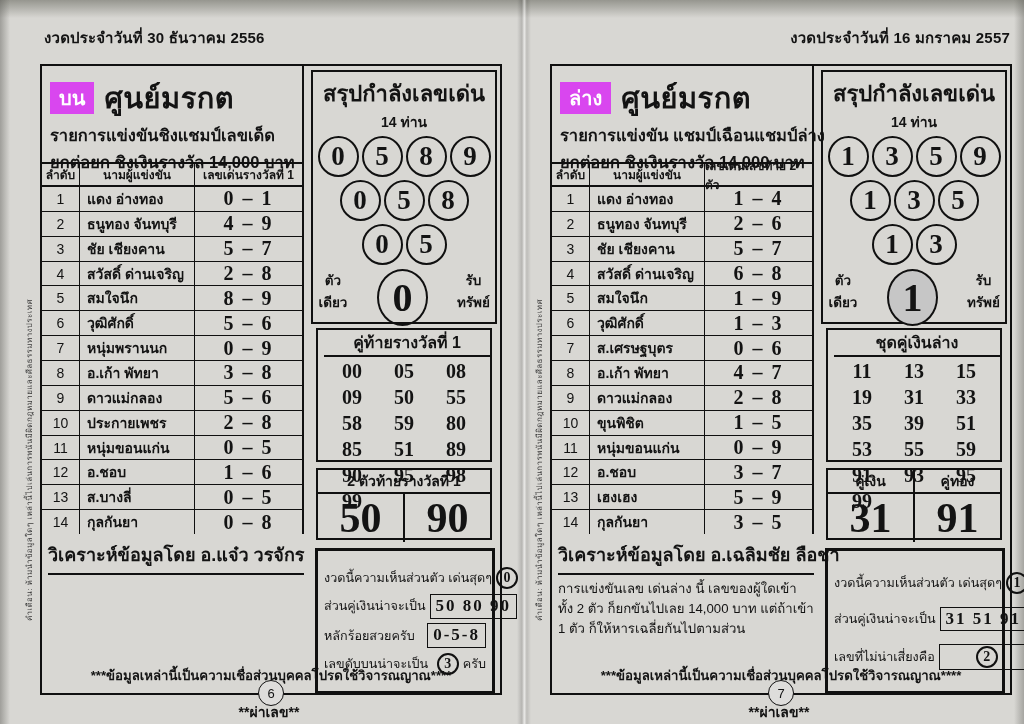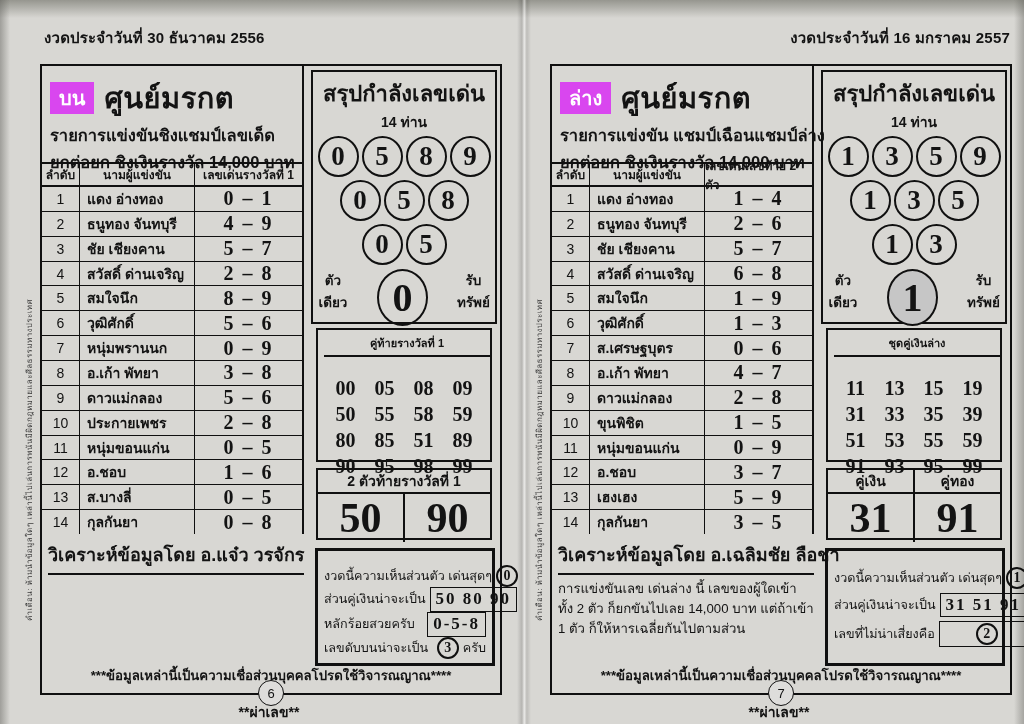--- a/index.html
+++ b/index.html
@@ -62,41 +62,41 @@
   .single-row{display:flex;align-items:flex-start;justify-content:center;gap:24px;margin-top:4px;}
   .single-label{font-weight:bold;font-size:13.5px;}
   .big-circle{width:57px;height:57px;border:2.5px solid #101010;border-radius:50%;
     display:flex;align-items:center;justify-content:center;box-sizing:border-box;
     font-family:"Liberation Serif","DejaVu Serif",serif;font-weight:bold;font-size:40px;}
   .big-circle.filled{background:#c6c6c6;}
 
   
   .pair-box{position:absolute;top:262px;right:8px;width:176px;height:134px;border:2px solid #101010;box-sizing:border-box;}
   .pair-title{height:25px;border-bottom:2px solid #101010;display:flex;align-items:center;justify-content:center;
-    font-weight:bold;font-size:11px;margin-left:6px;}
-  .pair-grid{display:grid;grid-template-columns:repeat(4,1fr);padding:18px 8px;}
+    font-weight:bold;font-size:16px;margin-left:6px;}
+  .pair-grid{display:grid;grid-template-columns:repeat(3,1fr);padding:1px 8px;}
   .pair-cell{text-align:center;font-family:"Liberation Serif","DejaVu Serif",serif;font-weight:bold;
     font-size:20px;line-height:26px;}
 
   
   .twodigit-box{position:absolute;top:402px;right:8px;width:176px;height:72px;border:2px solid #101010;
     display:flex;flex-direction:column;box-sizing:border-box;}
   .td-headers{display:flex;height:24px;border-bottom:2px solid #101010;font-weight:bold;font-size:14px;}
   .td-header-cell{flex:1;display:flex;align-items:center;justify-content:center;box-sizing:border-box;}
   .td-header-cell.divided{border-right:2px solid #101010;}
   .td-values{flex:1;display:flex;}
   .td-value{flex:1;display:flex;align-items:center;justify-content:center;box-sizing:border-box;
     font-family:"Liberation Serif","DejaVu Serif",serif;font-weight:bold;font-size:42px;}
   .td-value.divided{border-right:2px solid #101010;}
 
   
   .analyst{position:absolute;left:6px;top:472px;width:256px;}
   .analyst-heading{font-weight:bold;font-size:18px;border-bottom:2px solid #101010;padding:2px 0 4px 0;white-space:nowrap;}
   .analyst-body{font-size:13.2px;line-height:1.5;padding-top:4px;}
-  .opinion-box{position:absolute;top:482px;right:5px;width:180px;height:118px;border:3px solid #101010;
+  .opinion-box{position:absolute;top:482px;right:5px;width:180px;height:146px;border:3px solid #101010;
     box-sizing:border-box;padding:14px 6px;display:flex;flex-direction:column;justify-content:space-around;font-size:12.6px;}
   .op-row{display:flex;align-items:center;gap:4px;}
   .op-label{flex:1;white-space:nowrap;}
   .op-circle{width:22px;height:22px;border:2px solid #101010;border-radius:50%;flex:none;
     display:flex;align-items:center;justify-content:center;font-weight:bold;font-size:14px;
     font-family:"Liberation Serif","DejaVu Serif",serif;box-sizing:border-box;}
   .op-box{border:1.5px solid #101010;padding:0 5px;font-weight:bold;font-size:17px;flex:none;
     font-family:"Liberation Serif","DejaVu Serif",serif;letter-spacing:2px;line-height:1.35;}
   .op-box.op-box-circle{min-width:84px;display:flex;justify-content:center;align-items:center;padding:1px 5px;letter-spacing:0;}
   .op-suffix{flex:none;}

